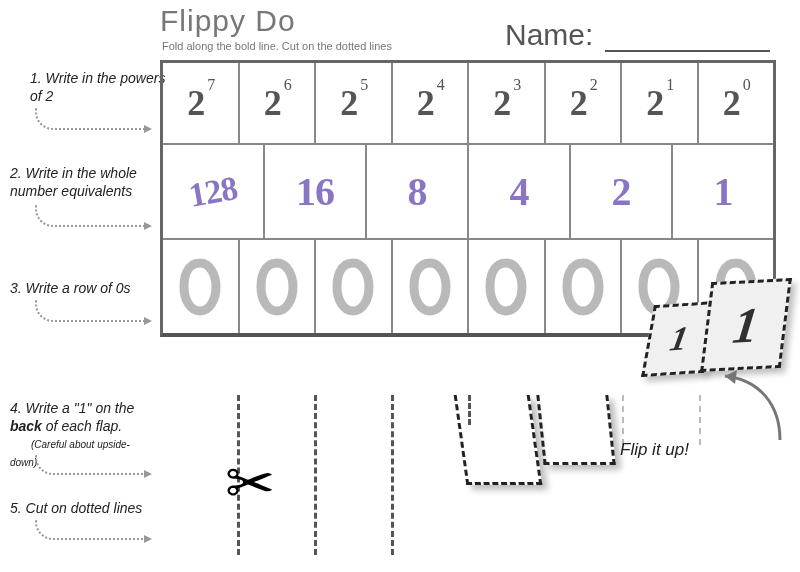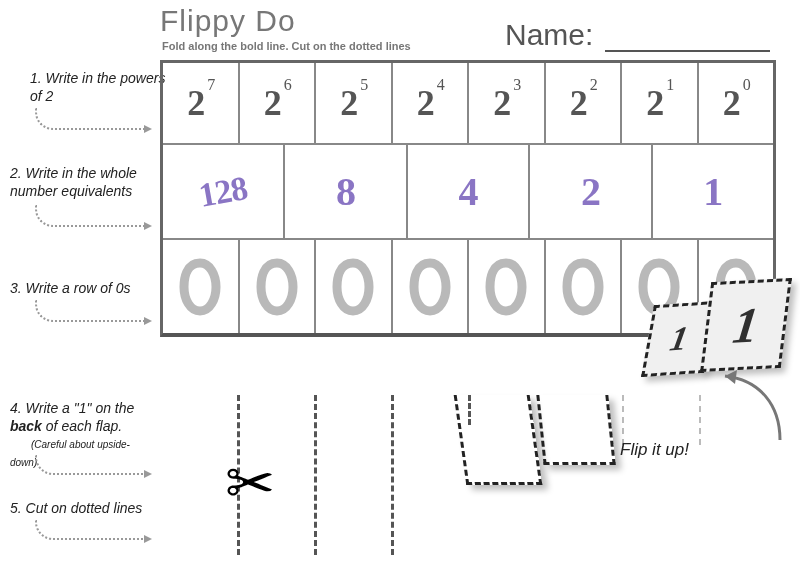--- a/index.html
+++ b/index.html
@@ -18,21 +18,20 @@
     font-size: 30px;
     color: #777;
     font-weight: 500;
     letter-spacing: 1px;
   }
   .subtitle {
     position: absolute;
     left: 162px; top: 40px;
     font-size: 11px;
     color: #777;
-    font-weight: bold;
   }
   .name-label {
     position: absolute;
     left: 505px; top: 18px;
     font-size: 30px;
     color: #555;
     font-weight: 400;
   }
   .name-line {
     position: absolute;
@@ -271,20 +270,23 @@
     <div class="cell pwr">
         <span class="base">2</span>
         <span class="exp">0</span>
       </div>
   </div>
   <div class="row tall">
     <div class="cell">
         <span class="eq big">128</span>
       </div>
     <div class="cell">
+        <span class="eq">16</span>
+      </div>
+    <div class="cell">
         <span class="eq">8</span>
       </div>
     <div class="cell">
         <span class="eq">4</span>
       </div>
     <div class="cell">
         <span class="eq">2</span>
       </div>
     <div class="cell">
         <span class="eq">1</span>

